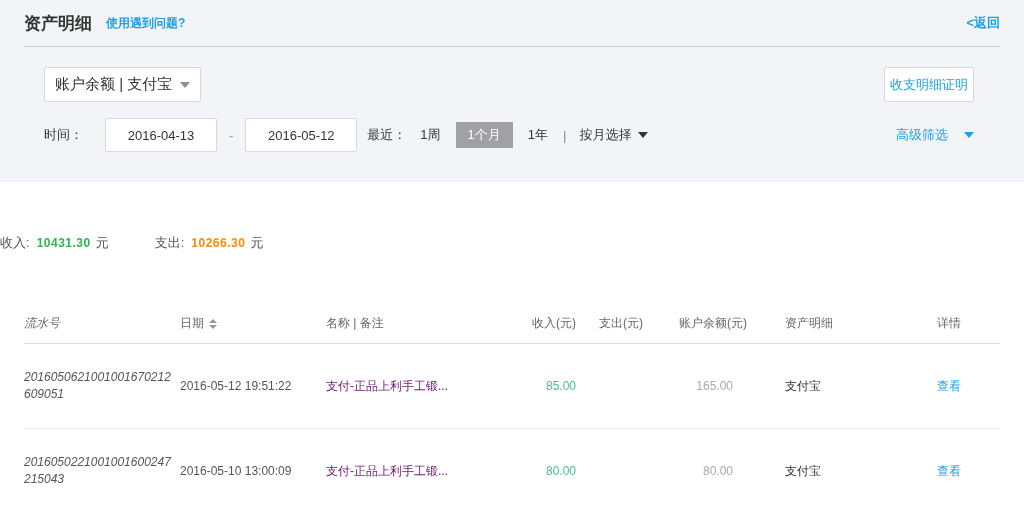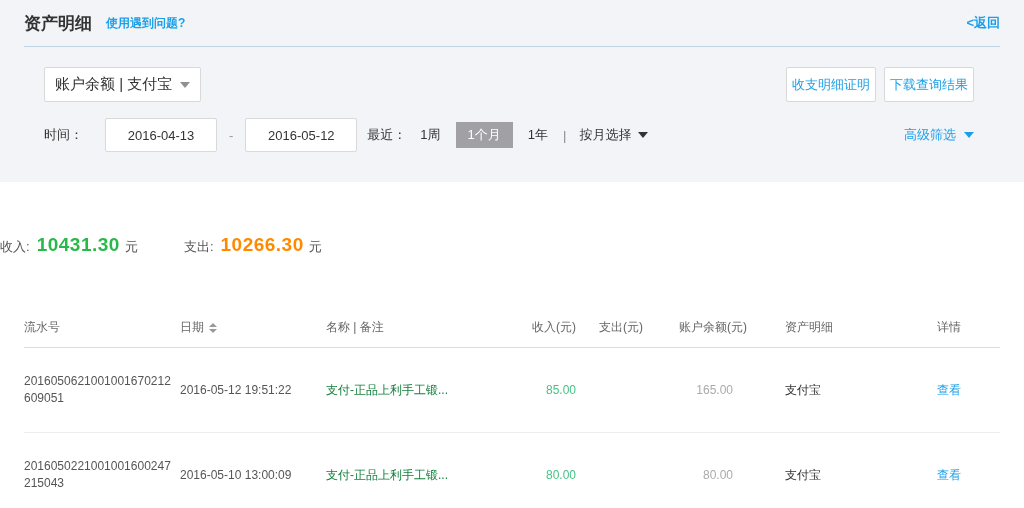--- a/index.html
+++ b/index.html
@@ -32,43 +32,43 @@
   .frow2{margin:16px 50px 0 44px;font-size:13px;color:#333;}
   .lbl-time{margin-right:22px;}
   .date-input{box-sizing:border-box;width:112px;height:34px;background:#fff;border:1px solid #d9d9d9;border-radius:2px;
               text-align:center;font-family:inherit;font-size:13px;color:#333;}
   .dash{margin:0 12px;color:#999;}
   .lbl-recent{margin-left:10px;margin-right:14px;}
   .range{margin-right:15px;cursor:pointer;color:#333;}
   .range.selected{background:var(--sel-gray);color:#fff;border-radius:0;padding:4px 12px;}
   .pipe{color:#888;margin-right:13px;}
   .month-select{display:inline-flex;align-items:center;gap:7px;cursor:pointer;}
-  .adv{margin-left:auto;display:inline-flex;align-items:center;gap:8px;color:var(--blue);cursor:pointer;}
+  .adv{margin-left:auto;display:inline-flex;align-items:center;gap:16px;color:var(--blue);cursor:pointer;}
 
   .caret{width:0;height:0;border-left:5px solid transparent;border-right:5px solid transparent;display:inline-block;}
   .caret-gray{border-top:6px solid #909090;}
   .caret-dark{border-top:6px solid #333;}
   .caret-blue{border-top:6px solid var(--blue);}
 
   
   .summary{padding-top:52px;display:flex;align-items:baseline;font-size:13px;color:#555;}
-  .sum-val{font-size:19px;font-weight:bold;margin:0 5px 0 7px;letter-spacing:0.5px;}
+  .sum-val{font-size:12px;font-weight:bold;margin:0 5px 0 7px;letter-spacing:0.5px;}
   .sum-val.green{color:var(--green);}
   .sum-val.orange{color:var(--orange);}
   .expense-label{margin-left:46px;}
 
   
   .table{margin:52px 24px 0;}
   .thead{display:flex;align-items:center;height:39px;border-bottom:1px solid #cfdfec;font-size:12px;color:#666;}
   .thead .c{color:#666;}
   .trow{display:flex;align-items:center;height:84px;border-bottom:1px solid #ededed;font-size:12px;}
   .c{box-sizing:border-box;}
-  .c1{width:156px;padding-right:8px;word-break:break-all;line-height:17px;color:#555;}
+  .c1{width:156px;padding-right:8px;word-break:break-all;line-height:17px;color:#555;font-style:italic;}
   .c2{width:146px;color:#555;}
-  .c3{width:190px;color:#15803d;white-space:nowrap;overflow:hidden;}
+  .c3{width:190px;color:#701a75;white-space:nowrap;overflow:hidden;}
   .c4{width:60px;text-align:right;}
   .c5{width:67px;text-align:right;}
   .c6{width:104px;text-align:right;}
   .trow .c6{padding-right:14px;}
   .c7{width:158px;padding-left:38px;color:#333;}
   .c8{flex:1;padding-left:32px;}
   .cell-income{color:var(--green-cell);}
   .cell-balance{color:#aaa;}
   .view-link{color:var(--blue);text-decoration:none;cursor:pointer;}
 
@@ -89,21 +89,20 @@
       <a class="back">&lt;返回</a>
     </div>
 
     <div class="frow frow1">
       <div class="select">
         <span>账户余额 | 支付宝</span>
         <span class="caret caret-gray"></span>
       </div>
       <div class="btns">
         <button class="btn">收支明细证明</button>
-        <button class="btn">下载查询结果</button>
       </div>
     </div>
 
     <div class="frow frow2">
       <span class="lbl-time">时间：</span>
       <input class="date-input" readonly="" value="2016-04-13" style="">
       <span class="dash">-</span>
       <input class="date-input" readonly="" value="2016-05-12" style="">
       <span class="lbl-recent">最近：</span>
       <span class="range">1周</span>

